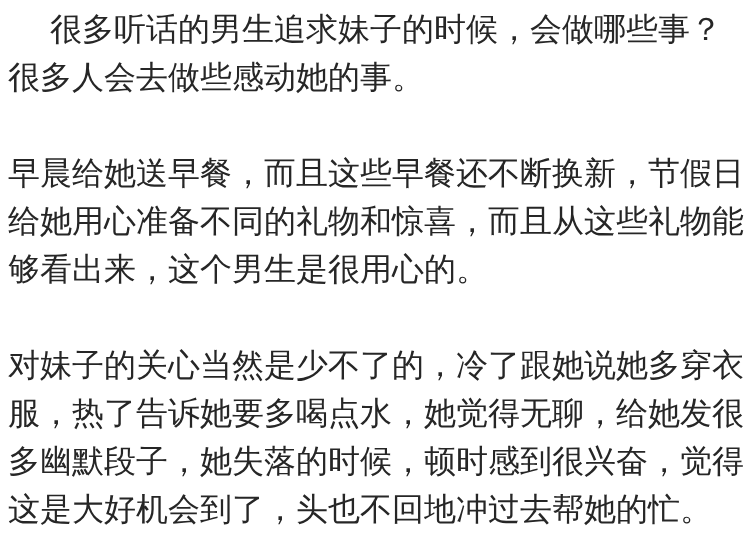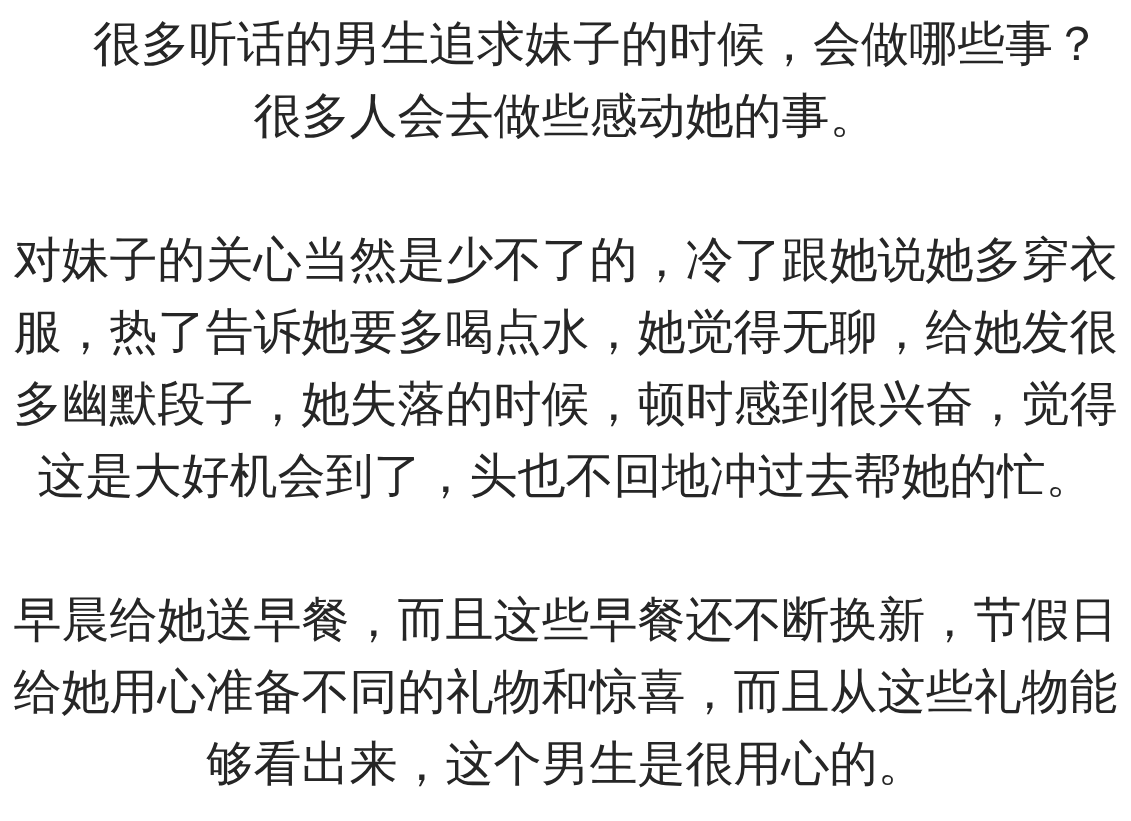--- a/index.html
+++ b/index.html
@@ -15,33 +15,33 @@
   }
   .article {
     box-sizing: border-box;
     width: 754px;
     height: 547px;
     padding: 5px 8px 0 8px;
     color: #262626;
     font-size: 32px;
     line-height: 48px;
     letter-spacing: 0;
-    text-align: center;
+    text-align: left;
     word-break: break-all;
   }
   .article p {
     margin: 0 0 48px 0;
   }
   .article p:last-child {
     margin-bottom: 0;
   }
   .article p.indent {
     text-indent: 42px;
   }
 </style>
 </head>
 <body>
 
 <div class="article">
   <p class="indent">很多听话的男生追求妹子的时候，会做哪些事？很多人会去做些感动她的事。</p>
+  <p>早晨给她送早餐，而且这些早餐还不断换新，节假日给她用心准备不同的礼物和惊喜，而且从这些礼物能够看出来，这个男生是很用心的。</p>
   <p>对妹子的关心当然是少不了的，冷了跟她说她多穿衣服，热了告诉她要多喝点水，她觉得无聊，给她发很多幽默段子，她失落的时候，顿时感到很兴奋，觉得这是大好机会到了，头也不回地冲过去帮她的忙。</p>
-  <p>早晨给她送早餐，而且这些早餐还不断换新，节假日给她用心准备不同的礼物和惊喜，而且从这些礼物能够看出来，这个男生是很用心的。</p>
 </div>
 
 </body></html>

